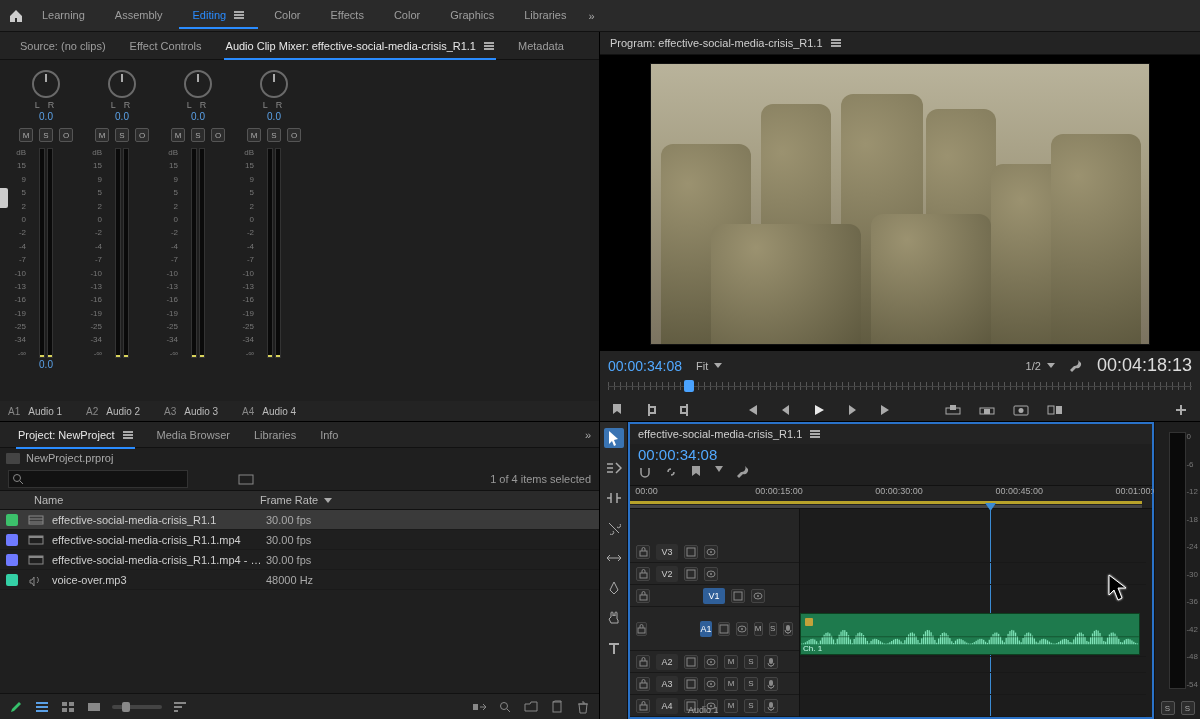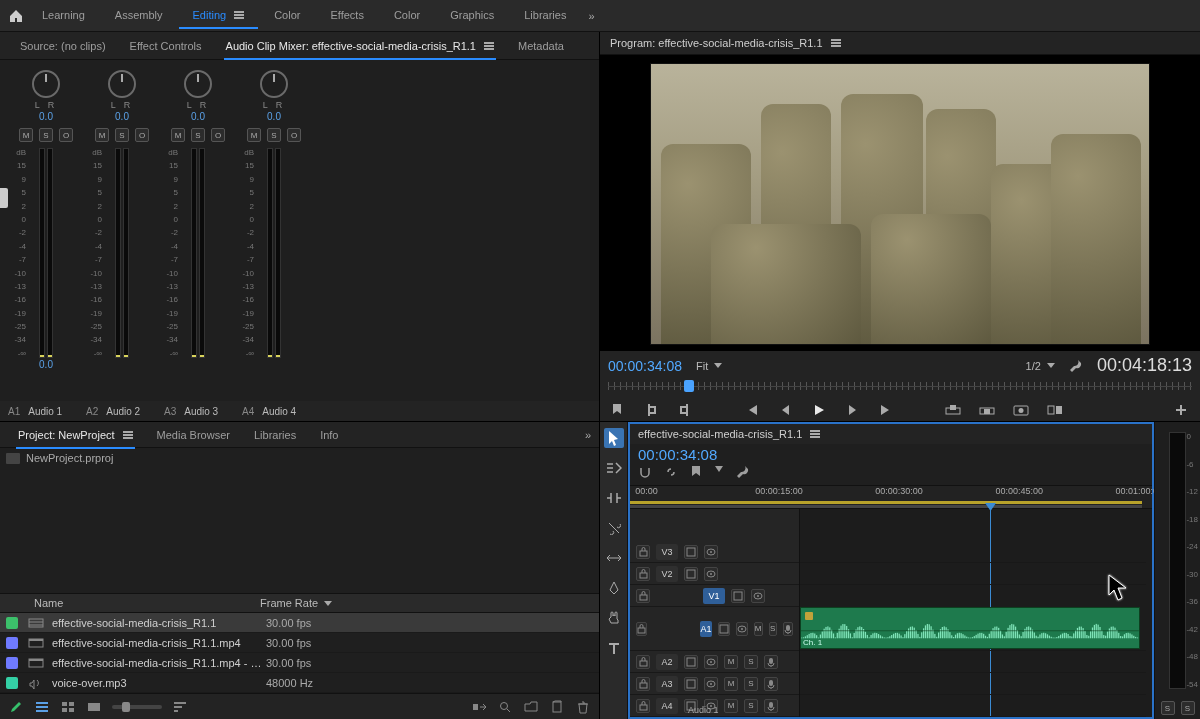--- a/index.html
+++ b/index.html
@@ -65,21 +65,21 @@
   #prog-btns{display:flex; align-items:center; justify-content:center; gap:16px; height:24px;}
   #prog-btns .ico{width:18px; height:18px;}
 
   
   #proj-tabs{display:flex; gap:4px; height:26px; padding:0 8px; background:var(--bg2); border-bottom:1px solid #111; align-items:center;}
   #proj-sub{display:flex; align-items:center; gap:6px; padding:4px 6px; color:#aaa;}
   #proj-search{display:flex; align-items:center; padding:2px 8px; gap:6px;}
   #proj-search input{flex:1; background:#121212; border:1px solid #333; color:#ccc; height:18px; padding:0 18px; font-size:11px; outline:none;}
   #proj-search .wrap{position:relative; flex:1;}
   #proj-search .mag{position:absolute; left:4px; top:3px;}
-  #proj-table{flex:1; overflow:auto;justify-content:flex-end;}
+  #proj-table{flex:1; overflow:auto;}
   #proj-table .hdr{display:flex; background:#2a2a2a; border-top:1px solid #111; border-bottom:1px solid #111; height:20px; align-items:center; color:#bbb;}
   #proj-table .hdr .c1{width:260px; padding-left:34px;}
   #proj-table .hdr .c2{width:80px;}
   #proj-table .rowi{display:flex; align-items:center; height:20px; padding-left:6px; border-bottom:1px solid #1a1a1a;}
   #proj-table .rowi.sel{background:#3a3a3a;}
   #proj-table .chip{width:12px; height:12px; border-radius:2px; margin-right:10px;}
   #proj-table .type-ico{width:18px; color:#888; margin-right:6px;}
   #proj-table .nm{width:214px; color:#cfcfcf; overflow:hidden; white-space:nowrap; text-overflow:ellipsis;}
   #proj-table .fr{width:80px; color:#aaa;}
   #proj-footer{height:26px; background:var(--bg2); border-top:1px solid #111; display:flex; align-items:center; padding:0 8px; gap:10px;}
@@ -449,20 +449,38 @@
       <span class="spacer"></span>
       <span style="color:#aaa;">»</span>
     </div>
     <div id="proj-sub">
       <span class="ico">
           <svg width="14" height="11">
             <rect width="14" height="11" rx="1" fill="#444"></rect>
           </svg>
         </span>
       <span>NewProject.prproj</span>
+    </div>
+    <div id="proj-search">
+      <div class="wrap">
+        <span class="mag">
+            <svg width="12" height="12">
+              <circle cx="5" cy="5" r="3.5" stroke="#888" fill="none"></circle>
+              <path d="m8 8 3 3" stroke="#888"></path>
+            </svg>
+          </span>
+        <input placeholder="" style="">
+      </div>
+      <span class="ico">
+          <svg width="16" height="12">
+            <rect x="1" y="2" width="14" height="9" fill="none" stroke="#888"></rect>
+          </svg>
+        </span>
+      <span class="spacer"></span>
+      <span style="color:#999;">1 of 4 items selected</span>
     </div>
     <div id="proj-table" class="col">
       <div class="hdr">
         <div class="c1">Name</div>
         <div class="c2 row">
           <span>Frame Rate</span>
           <span style="margin-left:6px;" class="chev"></span>
         </div>
       </div>
       <div id="proj-rows">
@@ -838,21 +856,21 @@
                     <rect x="2" y="1" width="4" height="6" rx="2" fill="#888"></rect>
                     <path d="M1 6a3 3 0 0 0 6 0M4 9v1" stroke="#888" fill="none"></path>
                   </svg>
                 </span>
               </div>
             </div>
           <div class="track-area" id="track-area">
             <div id="playhead" style="left: 54%;"></div>
           <div class="tl-lane" style="top: 32px; height: 22px;"></div>
               <div class="tl-lane" style="top: 54px; height: 22px;"></div>
-              <div class="tl-lane" style="top: 98px; height: 44px;">
+              <div class="tl-lane" style="top: 104px; height: 44px;">
                 <div class="clip" style="left: 0px; right: 6px;">
                   <div class="lbl"><span style="display:inline-block;width:8px;height:8px;background:#c2a23a;border-radius:1px;margin-right:4px;vertical-align:middle;"></span></div>
         <svg class="wave" viewBox="0 0 540 28" preserveAspectRatio="none">
                     <rect x="0" y="25" width="2" height="1" fill="#7fe3b8"></rect>
                     <rect x="3" y="24.47236852201691" width="2" height="1.5276314779830895" fill="#7fe3b8"></rect>
                     <rect x="6" y="23.02228486310681" width="2" height="2.9777151368931882" fill="#7fe3b8"></rect>
                     <rect x="9" y="21.02189490790679" width="2" height="4.978105092093207" fill="#7fe3b8"></rect>
                     <rect x="12" y="19.008638816317582" width="2" height="6.991361183682417" fill="#7fe3b8"></rect>
                     <rect x="15" y="17.577054277498917" width="2" height="8.422945722501083" fill="#7fe3b8"></rect>
                     <rect x="18" y="17.25638186653979" width="2" height="8.74361813346021" fill="#7fe3b8"></rect>

